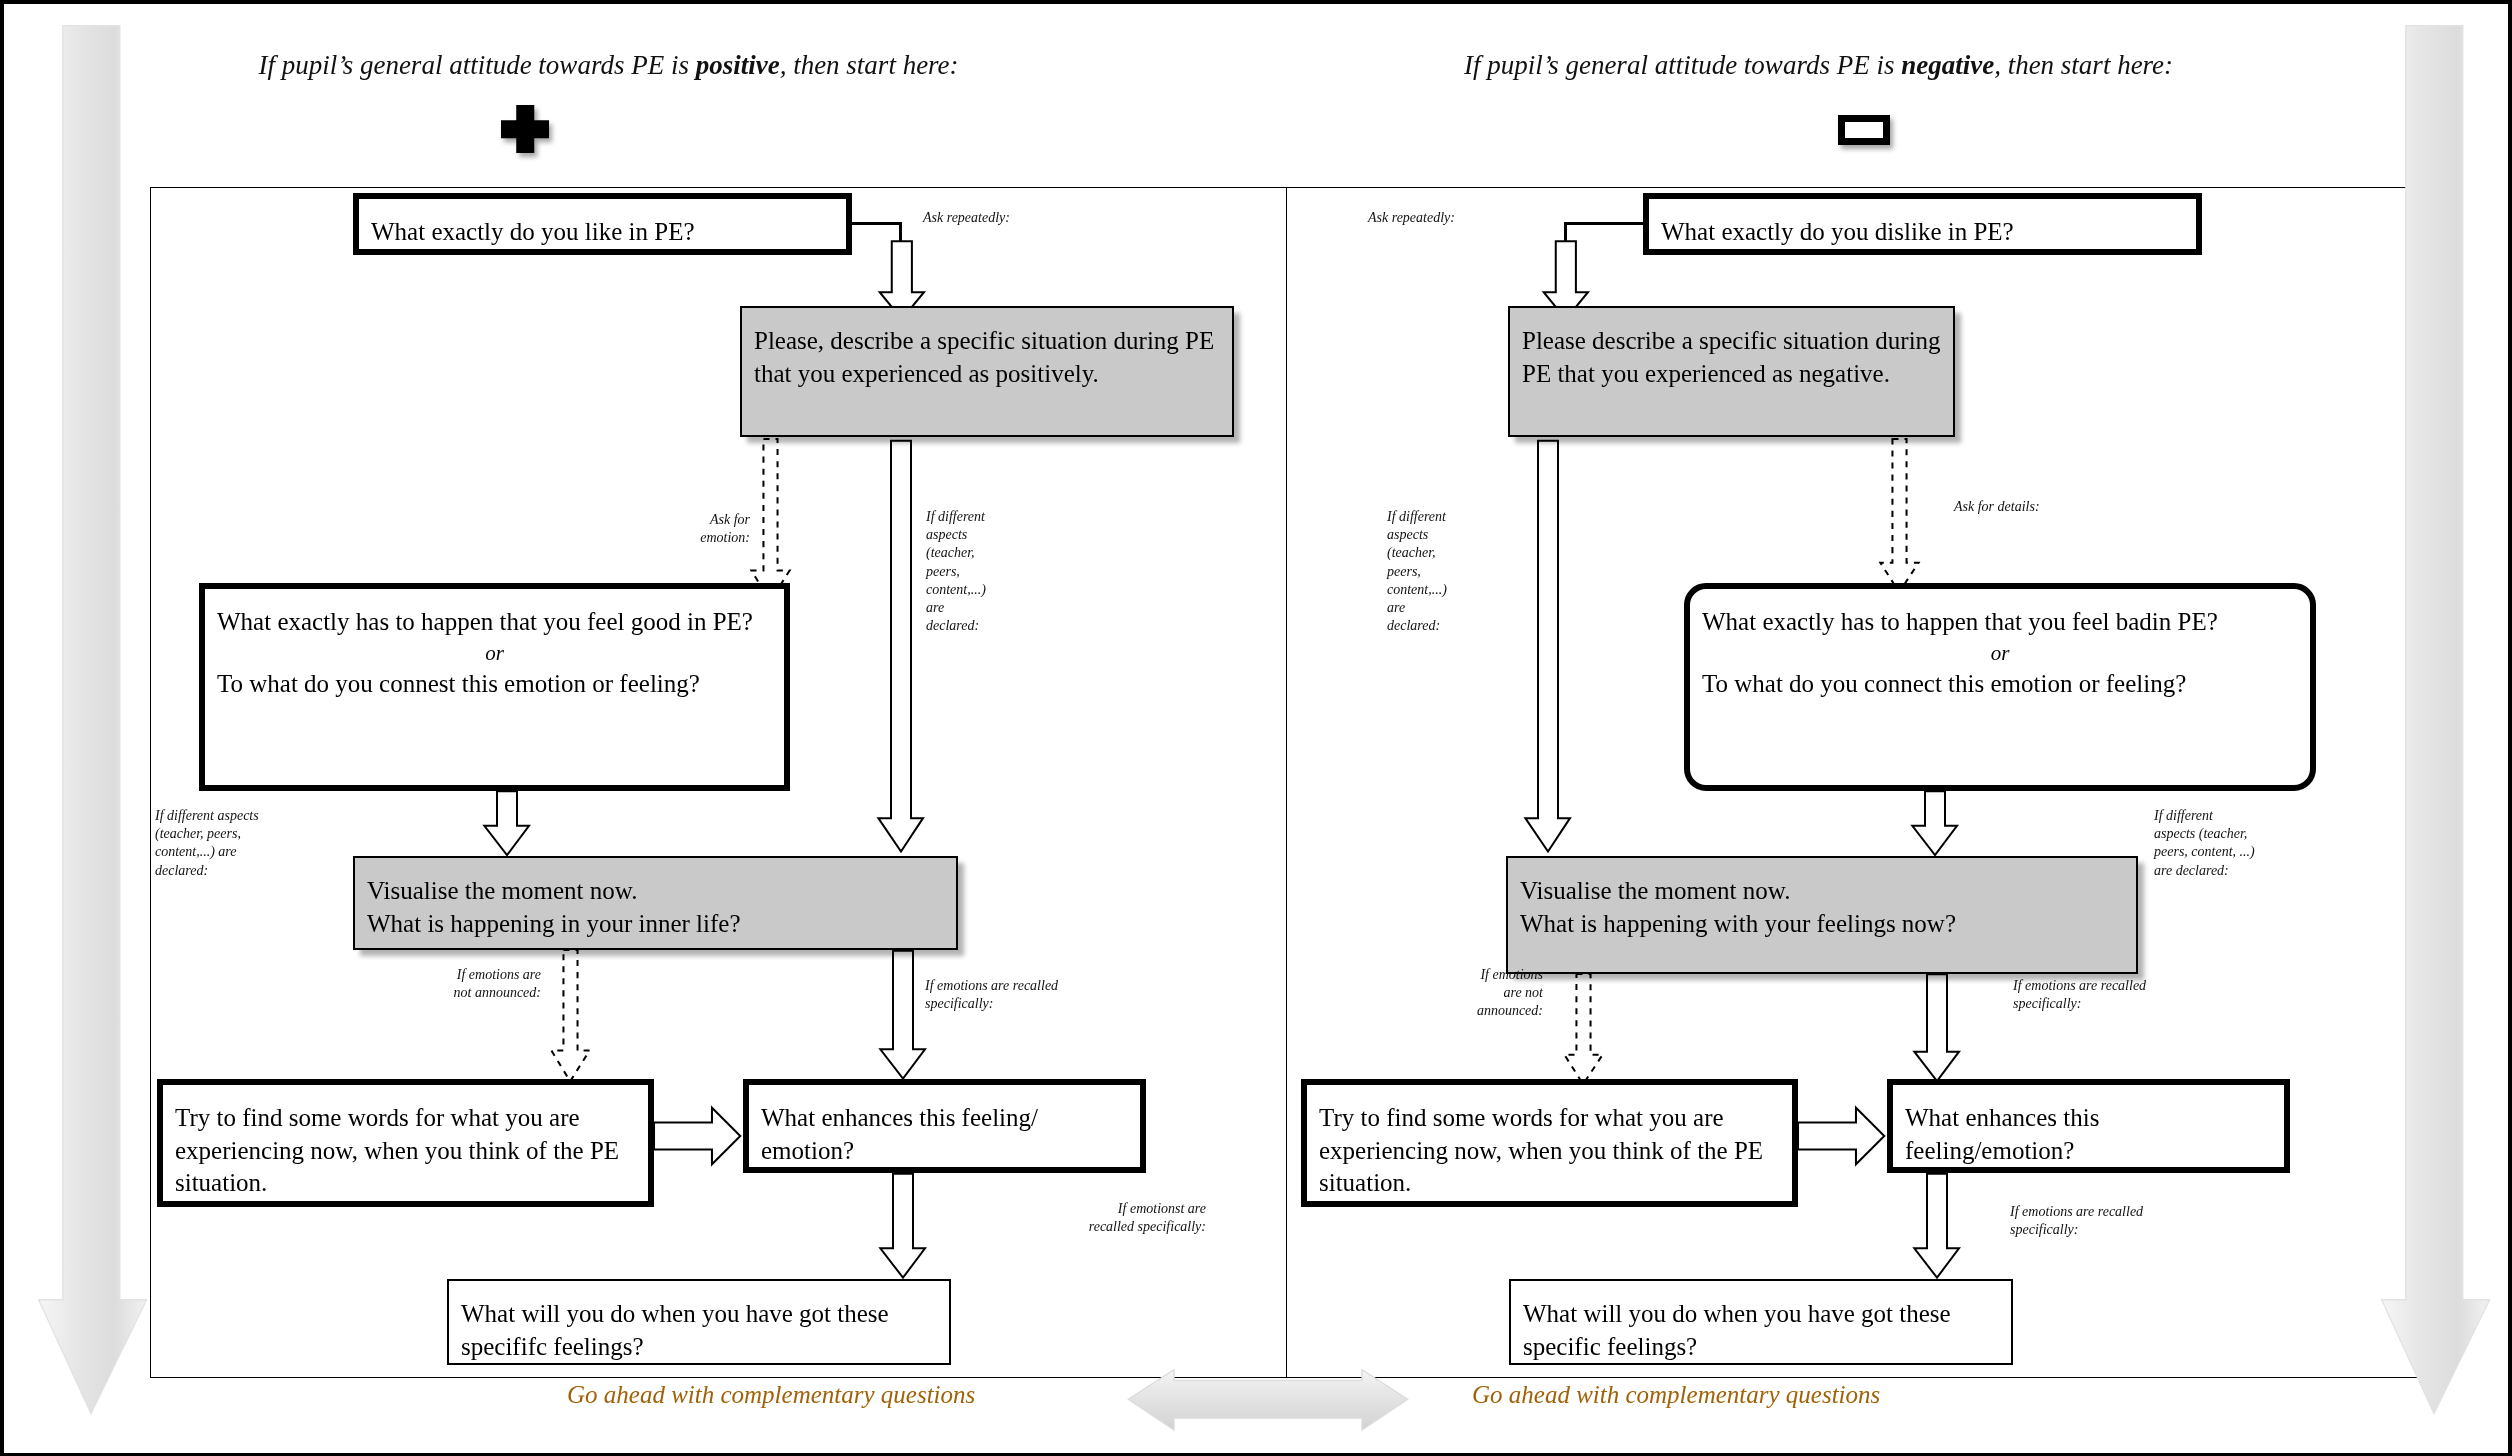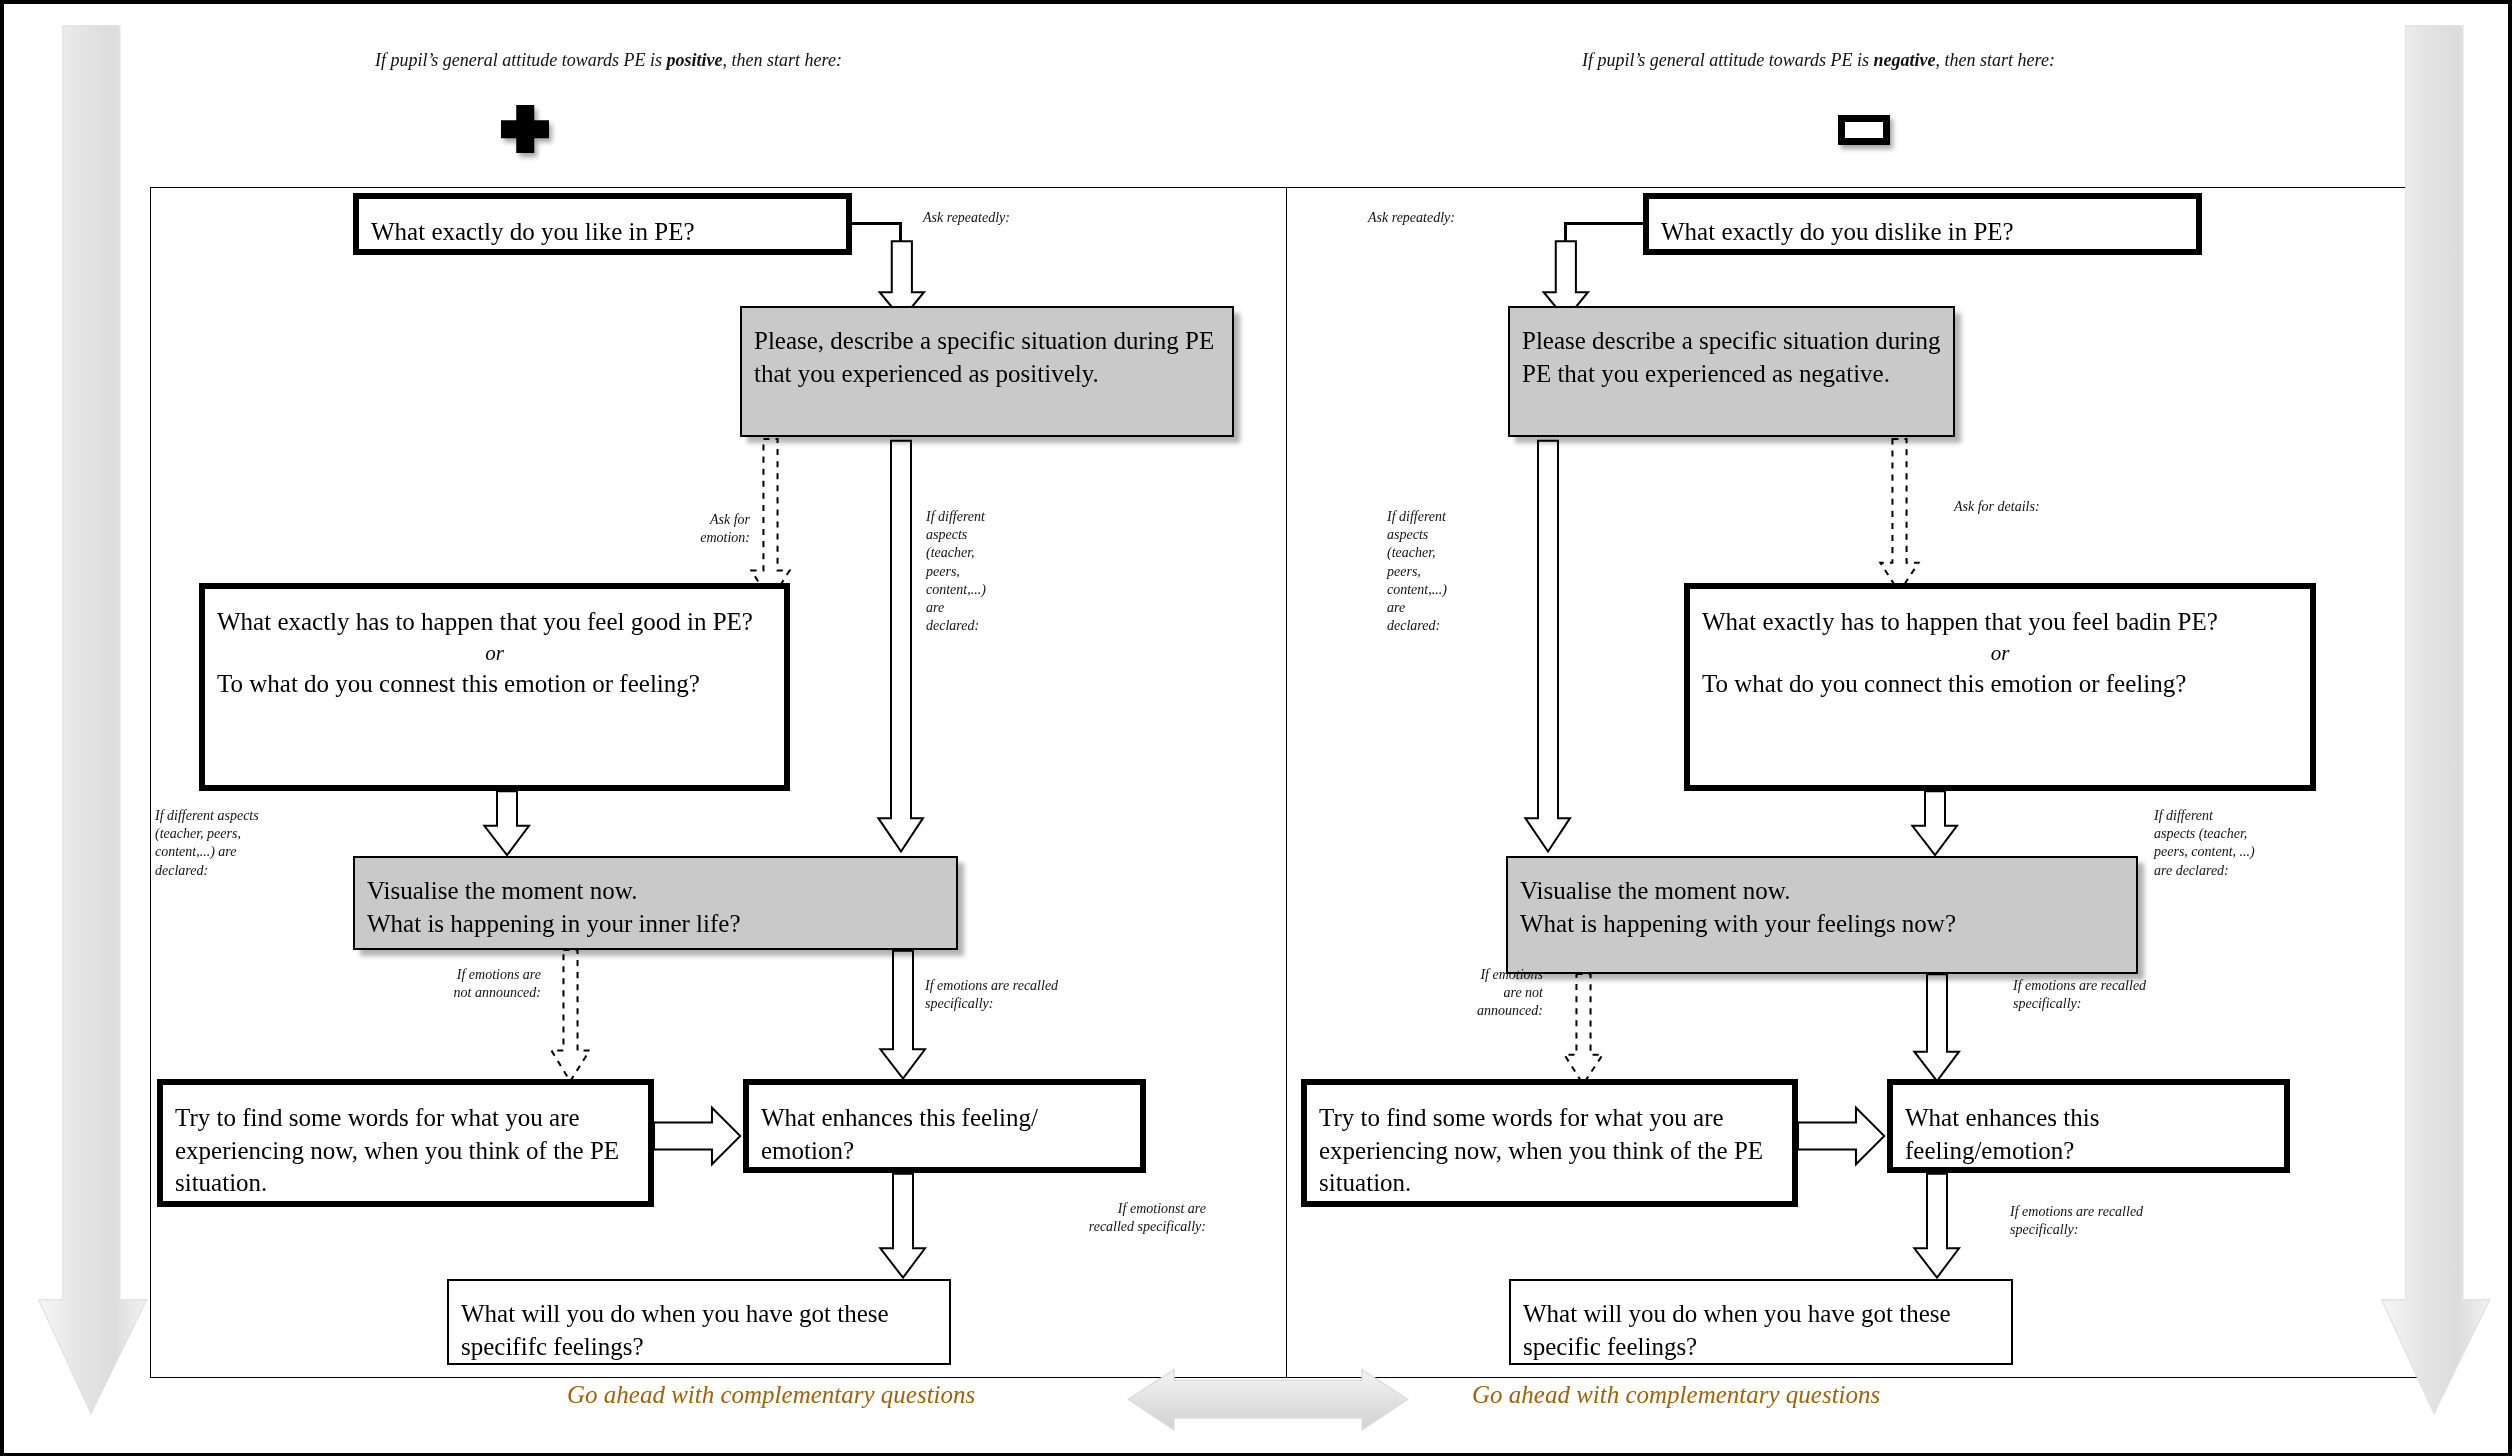--- a/index.html
+++ b/index.html
@@ -13,21 +13,21 @@
     border:4.7px solid #000;
     overflow:hidden;
   }
 
   
   .abs{position:absolute;box-sizing:border-box;}
 
   
   .header-cap{
     font-style:italic;
-    font-size:18px;
+    font-size:27px;
     color:#111;
     white-space:nowrap;
     text-align:center;
   }
   .header-cap b{font-weight:bold;font-style:italic;}
 
   
   .plus-glyph{
     width:48px;height:48px;
     position:absolute;
@@ -312,21 +312,21 @@
   <div class="note" style="left:1383px;top:504px;width:175px;">If different
 aspects
 (teacher,
 peers,
 content,...)
 are
 declared:</div>
 
   <div class="note" style="left:1950px;top:494px;">Ask for details:</div>
 
-  <div class="node thick" style="left:1680px;top:579px;width:632px;height:208px;">
+  <div class="node thick" style="left:1680px;top:579px;width:632px;height:208px;border-radius:22px;">
     <span>What exactly has to happen that you feel badin PE?</span>
     <span class="or">or</span>
     <span>To what do you connect this emotion or feeling?</span>
   </div>
 
   <div class="barrow" style="left:1905px;top:787px;">
     <svg width="52" height="67" viewBox="0 0 78 100">
       <path d="M24 0 L54 0 L54 52 L72 52 L39 96 L5 52 L24 52 Z"></path>
     </svg>
   </div>

